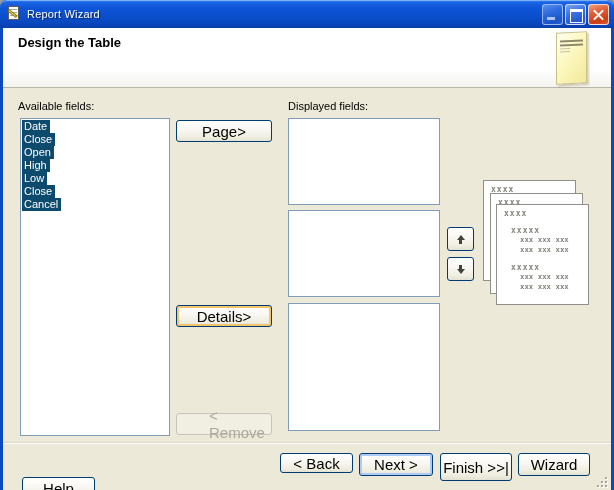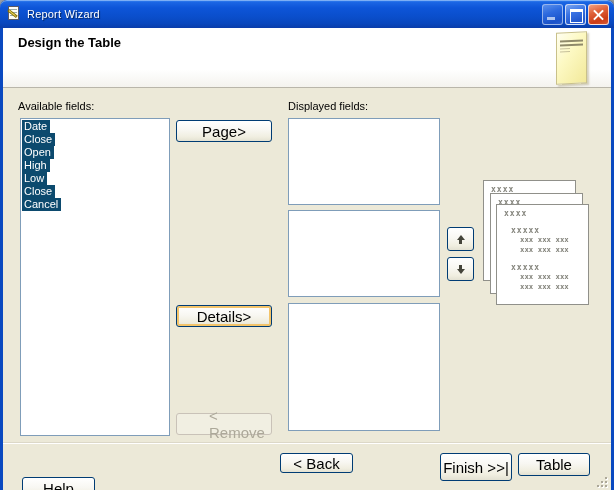--- a/index.html
+++ b/index.html
@@ -199,22 +199,23 @@
       <div class="pv-r">xxx xxx xxx</div>
       <div class="pv-g">xxxxx</div>
       <div class="pv-r">xxx xxx xxx</div>
       <div class="pv-r">xxx xxx xxx</div>
     </div>
 
     <div class="sep"></div>
 
     <div class="btn b-help">Help</div>
     <div class="btn b-back">&lt; Back</div>
+    <div class="btn defbtn b-next">Next &gt;</div>
     <div class="btn b-finish">Finish &gt;&gt;|</div>
-    <div class="btn b-cancel">Table</div>
+    <div class="btn b-cancel">Wizard</div>
 
     <div class="grip">
       <i class="d1"></i>
         <i class="d2"></i>
         <i class="d3"></i>
         <i class="d4"></i>
         <i class="d5"></i>
         <i class="d6"></i>
     </div>
 

